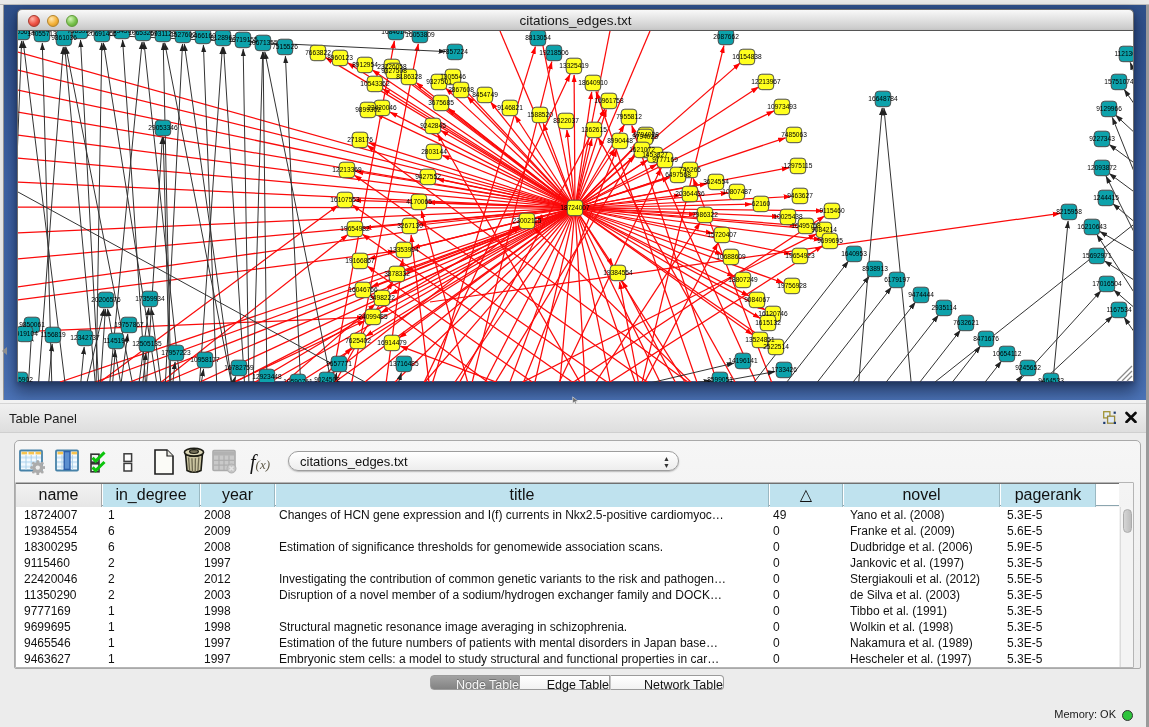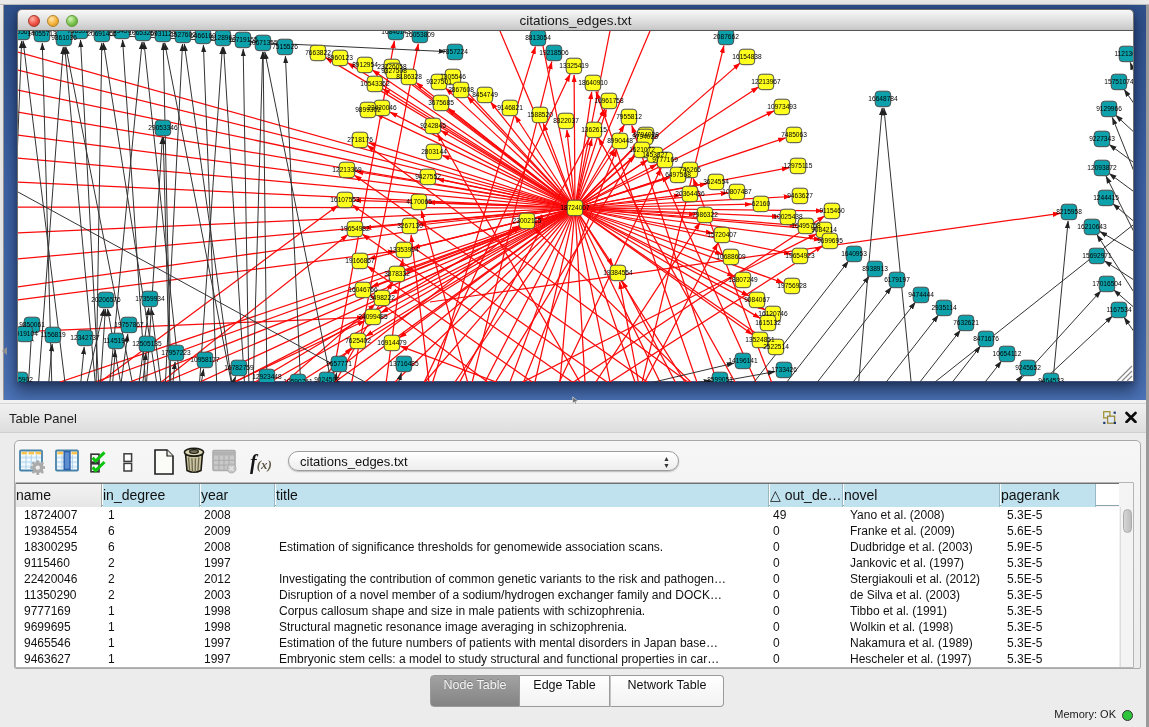--- a/index.html
+++ b/index.html
@@ -18,31 +18,31 @@
 #splitter{position:absolute;left:0;top:400px;width:1149px;height:4px;background:#f2f2f2;border-bottom:1px solid #d5d5d5}
 #cursor{position:absolute;left:571px;top:396px;width:10px;height:10px}
 #tphead{position:absolute;left:0;top:404px;width:1149px;height:29px;background:linear-gradient(#f0f0f0,#dedede);border-bottom:1px solid #cfcfcf}
 #tphead .t{position:absolute;left:9px;top:7px;font-size:13px;color:#1c1c1c}
 #tpbody{position:absolute;left:0;top:433px;width:1149px;height:294px;background:#ececec}
 #panel{position:absolute;left:14px;top:440px;width:1127px;height:229px;background:linear-gradient(#f6f6f6,#ececec);border:1px solid #a9a9a9;border-radius:5px 5px 2px 2px}
 #dd{position:absolute;left:288px;top:451px;width:391px;height:20px;background:linear-gradient(#fff,#ededed);border:1px solid #9d9d9d;border-radius:10px;box-shadow:0 1px 1.5px rgba(0,0,0,.25)}
 #dd .txt{position:absolute;left:11px;top:2px;font-size:13px;color:#111}
 #dd .ar{position:absolute;right:8px;top:2.5px;font-size:7px;color:#333;line-height:7px}
 #thead{position:absolute;left:16px;top:483px;width:1103px;height:23px;background:#fff;border-top:1px solid #707070;border-bottom:1px solid #8ba5af}
-#thead .h{position:absolute;top:0;height:30px;background:#bfe2ee;border-right:1px solid #9ab8c2;font-size:14px;color:#111;line-height:22px}
+#thead .h{position:absolute;top:0;height:30px;background:#bfe2ee;border-right:1px solid #9ab8c2;text-align:center;font-size:16px;color:#111;line-height:22px}
 #tbody{position:absolute;left:16px;top:507px;width:1103px;height:160px;background:#fff;font-size:12px;color:#111}
 .tr{position:relative;height:16px;line-height:16px;white-space:nowrap}
 .tr div{position:absolute;top:0;overflow:hidden}
 .c0{left:8px;width:90px}.c1{left:92px;width:95px}.c2{left:188px;width:80px}.c3{left:263px;width:492px}
 .c4{left:757px;width:70px}.c5{left:834px;width:155px}.c6{left:991px;width:100px}
 #tblborder{position:absolute;left:15px;top:482px;width:1119px;height:186px;border:1px solid #b5b5b5;border-radius:1px}
 #vsb{position:absolute;left:1120px;top:507px;width:13px;height:160px;background:#f4f4f4;border-left:1px solid #dcdcdc}
 #vsb .thumb{position:absolute;left:1.5px;top:2px;width:9px;height:24px;background:linear-gradient(90deg,#d5d5d5,#bdbdbd);border:1px solid #ababab;border-radius:5px}
 #tabs{position:absolute;left:430px;top:675px;height:19px;font-size:12.5px}
-.tab{position:absolute;top:0;height:32px;line-height:18px;text-align:center;border:1px solid #9b9b9b}
+.tab{position:absolute;top:0;height:15px;line-height:18px;text-align:right;border:1px solid #9b9b9b}
 #tab1{left:0;width:90px;border-radius:4px 0 0 4px;background:linear-gradient(#a2a2a2,#838383);color:#f5f5f5;text-shadow:0 -1px 0 rgba(0,0,0,.25)}
 #tab2{left:90px;width:90px;border-left:none;background:linear-gradient(#fff,#f2f2f2);color:#111}
 #tab3{left:180px;width:114px;border-left:1px solid #c4c4c4;border-radius:0 4px 4px 0;background:linear-gradient(#fff,#f2f2f2);color:#111}
 #mem{position:absolute;right:33px;top:708px;font-size:11px;color:#1a1a1a}
 #memdot{position:absolute;left:1122px;top:710px;width:11px;height:11px;border-radius:50%;background:#2ec43c;border:1.5px solid #333}
 #fico{position:absolute;left:1103px;top:411px;width:13px;height:13px}
 #xico{position:absolute;left:1125px;top:411px;width:12px;height:12px}
 </style></head><body>
 <div id="stage">
  <div id="topstrip"></div>
@@ -683,59 +683,60 @@
       <rect x="1" y="1.5" width="22" height="20" rx="1" fill="#c9c9c9" stroke="#ababab" stroke-width="1.6"></rect>
       <rect x="2" y="2.5" width="20" height="4" fill="#b2b2b2"></rect>
       <line x1="7.0" y1="6.5" x2="7.0" y2="21" stroke="#adadad" stroke-width="1.2"></line>
       <line x1="12.0" y1="6.5" x2="12.0" y2="21" stroke="#adadad" stroke-width="1.2"></line>
       <line x1="17.0" y1="6.5" x2="17.0" y2="21" stroke="#adadad" stroke-width="1.2"></line>
       <line x1="2" y1="11.3" x2="22" y2="11.3" stroke="#adadad" stroke-width="1.2"></line>
       <line x1="2" y1="16.1" x2="22" y2="16.1" stroke="#adadad" stroke-width="1.2"></line>
       <circle cx="19.5" cy="19.5" r="4.5" fill="#c4c4c4" stroke="#b0b0b0"></circle>
       <path d="M17.5 17.5 L21.5 21.5 M21.5 17.5 L17.5 21.5" stroke="#e4e4e4" stroke-width="1.6"></path>
     </svg>
-    <div style="position:absolute;left:250px;top:453px;font-family:'Liberation Serif',serif;font-style:italic;font-weight:bold;color:#141414;font-size:20px;line-height:19px">f<span style="font-size:13px;color:#5e5948">(x)</span></div>
+    <div style="position:absolute;left:250px;top:453px;font-family:'Liberation Serif',serif;font-style:italic;font-weight:normal;color:#141414;font-size:20px;line-height:19px">f<span style="font-size:13px;color:#5e5948">(x)</span></div>
  <div id="dd">
       <div class="txt">citations_edges.txt</div>
       <div class="ar">▲<br>▼</div>
     </div>
  <div id="tblborder"></div>
  <div id="thead">
    <div class="h" style="left:0;width:86px;background:linear-gradient(#f2f2f2,#e2e2e2);border-right:1px solid #a8a8a8">name</div>
    <div class="h" style="left:87px;width:97px">in_degree</div>
    <div class="h" style="left:185px;width:74px">year</div>
    <div class="h" style="left:260px;width:493px">title</div>
    <div class="h" style="left:754px;width:73px">△ out_de…</div>
    <div class="h" style="left:828px;width:156px">novel</div>
    <div class="h" style="left:985px;width:95px">pagerank</div>
  </div>
  <div id="tbody">
 <div class="tr">
         <div class="c0">18724007</div>
         <div class="c1">1</div>
         <div class="c2">2008</div>
+        <div class="c3">Changes of HCN gene expression and I(f) currents in Nkx2.5-positive cardiomyoc…</div>
         <div class="c4">49</div>
         <div class="c5">Yano et al. (2008)</div>
         <div class="c6">5.3E-5</div>
       </div>
 <div class="tr">
         <div class="c0">19384554</div>
         <div class="c1">6</div>
         <div class="c2">2009</div>
         <div class="c4">0</div>
         <div class="c5">Franke et al. (2009)</div>
         <div class="c6">5.6E-5</div>
       </div>
 <div class="tr">
         <div class="c0">18300295</div>
         <div class="c1">6</div>
         <div class="c2">2008</div>
         <div class="c3">Estimation of significance thresholds for genomewide association scans.</div>
         <div class="c4">0</div>
-        <div class="c5">Dudbridge et al. (2003)</div>
+        <div class="c5">Dudbridge et al. (2006)</div>
         <div class="c6">5.9E-5</div>
       </div>
 <div class="tr">
         <div class="c0">9115460</div>
         <div class="c1">2</div>
         <div class="c2">1997</div>
         <div class="c4">0</div>
         <div class="c5">Jankovic et al. (1997)</div>
         <div class="c6">5.3E-5</div>
       </div>
@@ -754,21 +755,20 @@
         <div class="c2">2003</div>
         <div class="c3">Disruption of a novel member of a sodium/hydrogen exchanger family and DOCK…</div>
         <div class="c4">0</div>
         <div class="c5">de Silva et al. (2003)</div>
         <div class="c6">5.3E-5</div>
       </div>
 <div class="tr">
         <div class="c0">9777169</div>
         <div class="c1">1</div>
         <div class="c2">1998</div>
-        <div class="c3">Corpus callosum shape and size in male patients with schizophrenia.</div>
         <div class="c4">0</div>
         <div class="c5">Tibbo et al. (1991)</div>
         <div class="c6">5.3E-5</div>
       </div>
 <div class="tr">
         <div class="c0">9699695</div>
         <div class="c1">1</div>
         <div class="c2">1998</div>
         <div class="c3">Structural magnetic resonance image averaging in schizophrenia.</div>
         <div class="c4">0</div>

